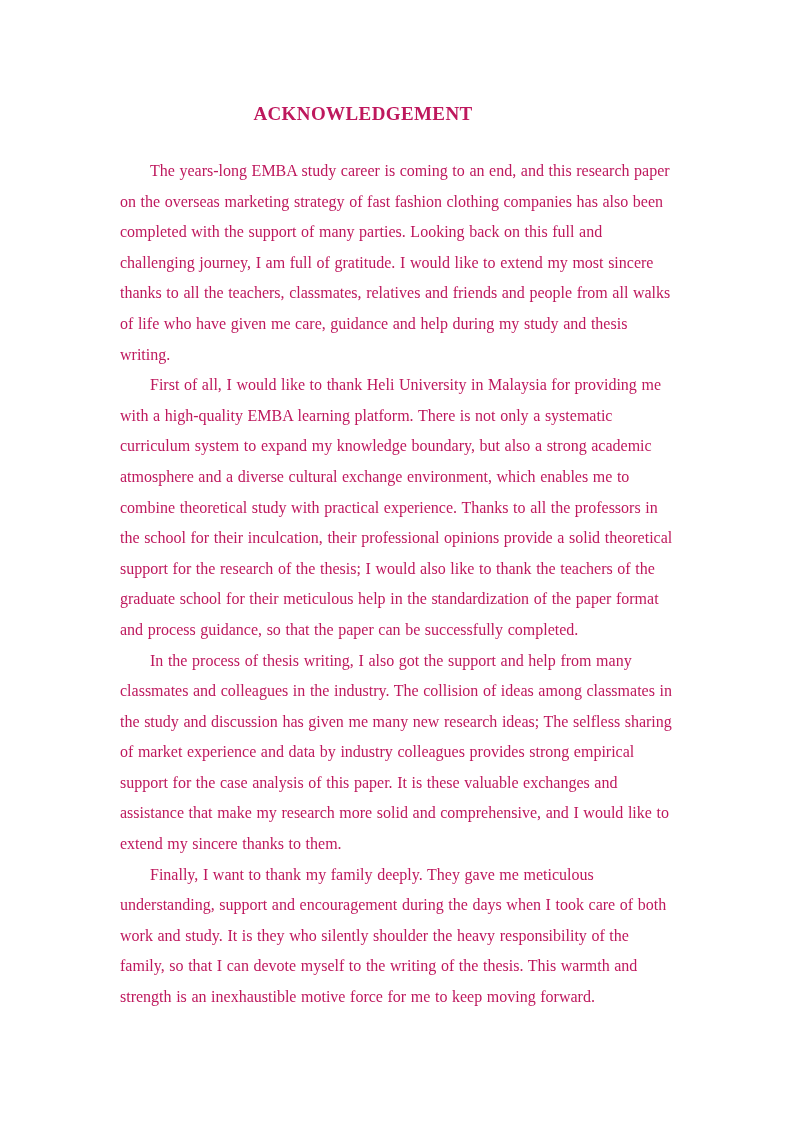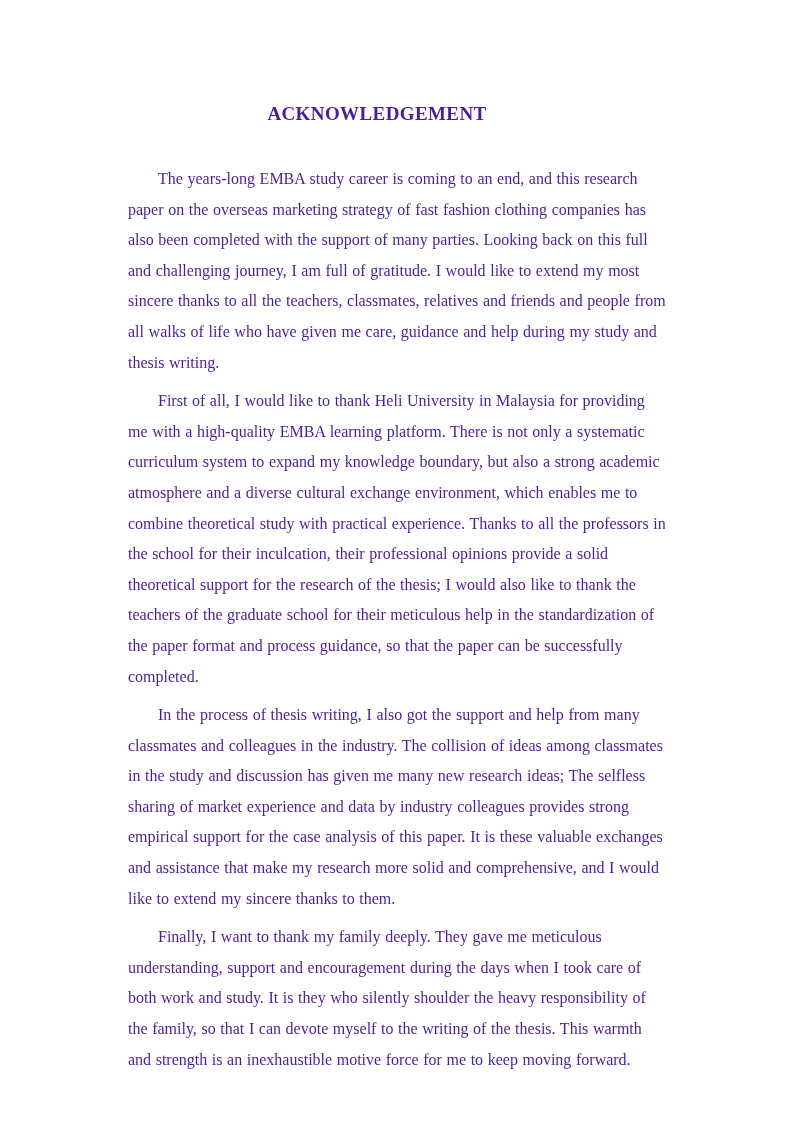--- a/index.html
+++ b/index.html
@@ -5,24 +5,23 @@
   html, body {
     margin: 0;
     padding: 0;
     background: #ffffff;
   }
   .page {
     position: relative;
     width: 726px;
     height: 1122px;
     background: #ffffff;
-    color: #4c1d95;
+    color: #be185d;
     font-family: "Liberation Serif", "DejaVu Serif", serif;
     overflow: hidden;
-    padding-left: 28px;
   }
   .doc-title {
     position: absolute;
     top: 103px;
     left: 0;
     right: 0;
     margin: 0;
     text-align: center;
     font-size: 19px;
     font-weight: 700;
@@ -32,21 +31,21 @@
     position: absolute;
     top: 156px;
     left: 120px;
     width: 556px;
     font-size: 16px;
     line-height: 30.6px;
     text-align: left;
     word-spacing: 0.6px;
   }
   .doc-body p {
-    margin: 8px;
+    margin: 0;
     padding: 0;
     text-indent: 30px;
   }
   .page-number {
     position: absolute;
     top: 1033px;
     left: 0;
     right: 0;
     text-align: center;
     font-size: 13px;

